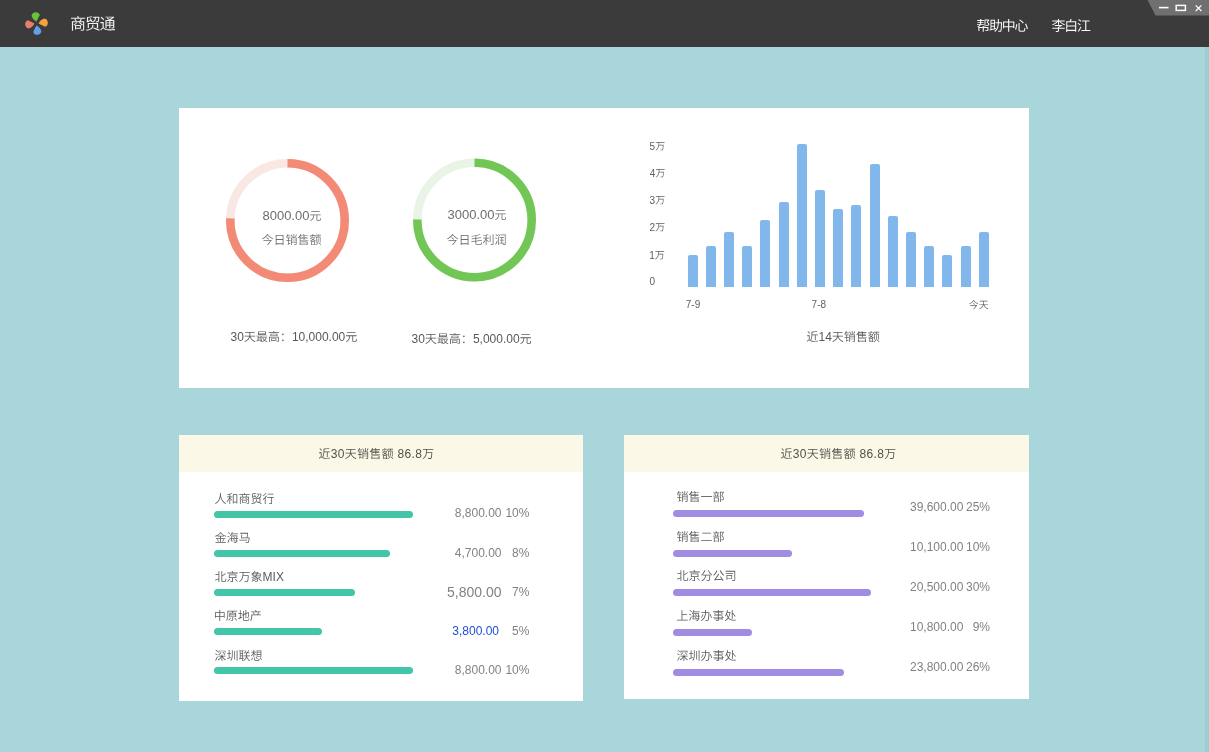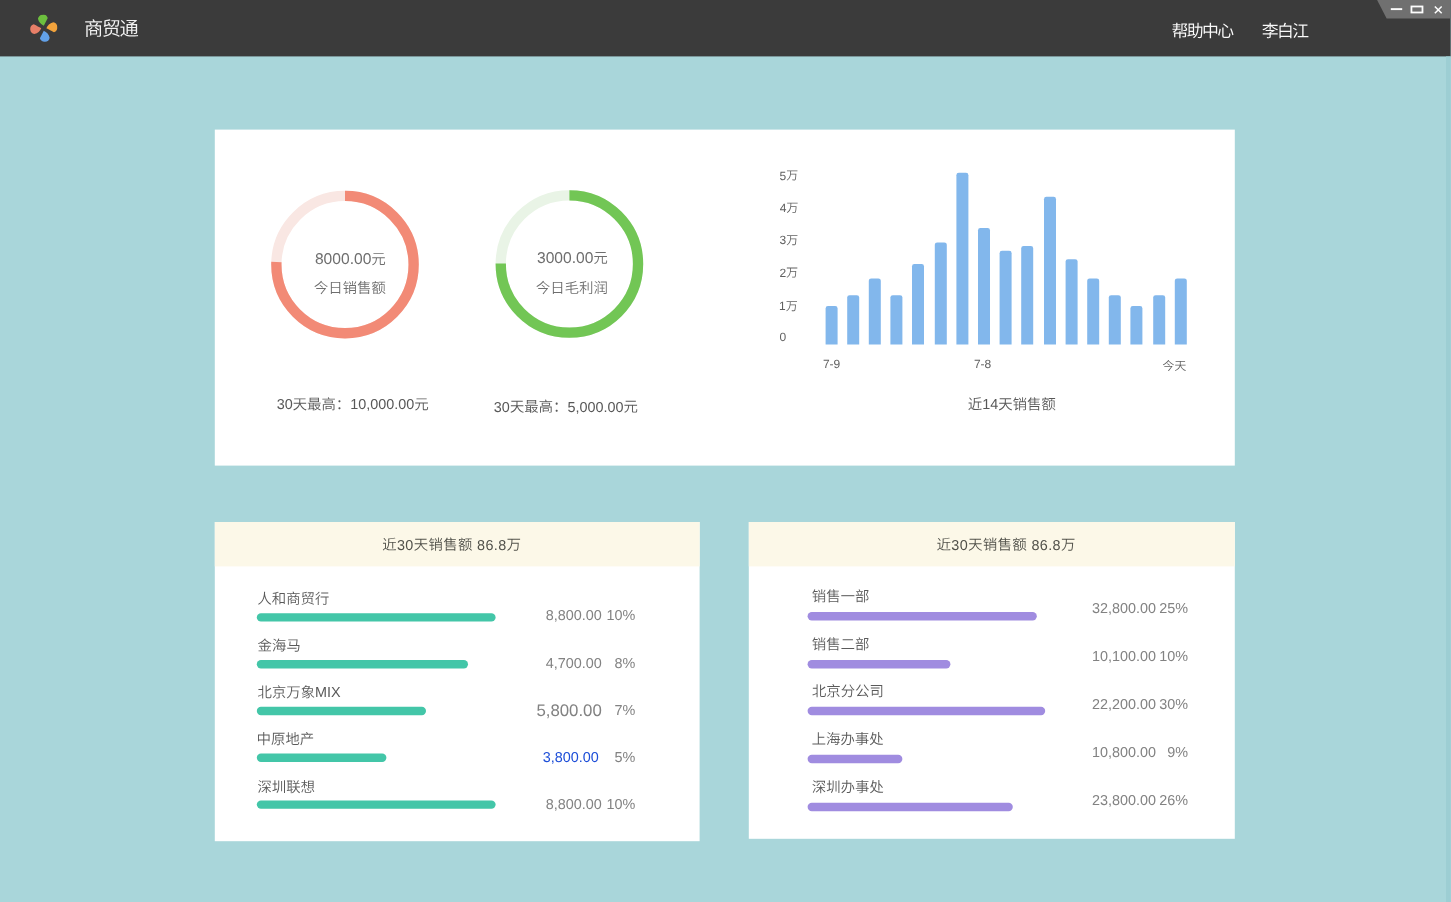--- a/index.html
+++ b/index.html
@@ -310,21 +310,21 @@
   </svg>
 <svg style="position:absolute;left:673.5px;top:487.9px;overflow:visible" width="53" height="18">
     <g fill="#5a5a5a">
       <use href="#gD9500" transform="translate(2.51,13.10) scale(0.0120,-0.0120)"></use>
       <use href="#gD552E" transform="translate(14.51,13.10) scale(0.0120,-0.0120)"></use>
       <use href="#gD4E00" transform="translate(26.51,13.10) scale(0.0120,-0.0120)"></use>
       <use href="#gD90E8" transform="translate(38.51,13.10) scale(0.0120,-0.0120)"></use>
     </g>
   </svg>
 <div class="abs" style="left:673.0px;top:509.7px;width:191.0px;height:7px;background:#a08ce0;border-radius:3.5px"></div>
-<div style="position:absolute;right:245.6px;top:498.4px;height:18px;line-height:18px;font-size:12.0px;color:#828282;white-space:nowrap;">32,800.00</div>
+<div style="position:absolute;right:245.6px;top:498.4px;height:18px;line-height:18px;font-size:12.0px;color:#828282;white-space:nowrap;">39,600.00</div>
 <div style="position:absolute;right:219.0px;top:498.4px;height:18px;line-height:18px;font-size:12.0px;color:#828282;white-space:nowrap;text-align:center;">25%</div>
 <svg style="position:absolute;left:673.5px;top:527.7px;overflow:visible" width="53" height="18">
     <g fill="#5a5a5a">
       <use href="#gD9500" transform="translate(2.51,13.10) scale(0.0120,-0.0120)"></use>
       <use href="#gD552E" transform="translate(14.51,13.10) scale(0.0120,-0.0120)"></use>
       <use href="#gD4E8C" transform="translate(26.51,13.10) scale(0.0120,-0.0120)"></use>
       <use href="#gD90E8" transform="translate(38.51,13.10) scale(0.0120,-0.0120)"></use>
     </g>
   </svg>
 <div class="abs" style="left:673.0px;top:549.5px;width:118.8px;height:7px;background:#a08ce0;border-radius:3.5px"></div>
@@ -333,21 +333,21 @@
 <svg style="position:absolute;left:673.5px;top:567.4px;overflow:visible" width="65" height="18">
     <g fill="#5a5a5a">
       <use href="#gD5317" transform="translate(2.57,13.15) scale(0.0120,-0.0120)"></use>
       <use href="#gD4EAC" transform="translate(14.57,13.15) scale(0.0120,-0.0120)"></use>
       <use href="#gD5206" transform="translate(26.57,13.15) scale(0.0120,-0.0120)"></use>
       <use href="#gD516C" transform="translate(38.57,13.15) scale(0.0120,-0.0120)"></use>
       <use href="#gD53F8" transform="translate(50.57,13.15) scale(0.0120,-0.0120)"></use>
     </g>
   </svg>
 <div class="abs" style="left:673.0px;top:589.3px;width:198.1px;height:7px;background:#a08ce0;border-radius:3.5px"></div>
-<div style="position:absolute;right:245.6px;top:578.0px;height:18px;line-height:18px;font-size:12.0px;color:#828282;white-space:nowrap;">22,200.00</div>
+<div style="position:absolute;right:245.6px;top:578.0px;height:18px;line-height:18px;font-size:12.0px;color:#828282;white-space:nowrap;">20,500.00</div>
 <div style="position:absolute;right:219.0px;top:578.0px;height:18px;line-height:18px;font-size:12.0px;color:#828282;white-space:nowrap;">30%</div>
 <svg style="position:absolute;left:673.5px;top:607.3px;overflow:visible" width="65" height="18">
     <g fill="#5a5a5a">
       <use href="#gD4E0A" transform="translate(2.36,13.07) scale(0.0120,-0.0120)"></use>
       <use href="#gD6D77" transform="translate(14.36,13.07) scale(0.0120,-0.0120)"></use>
       <use href="#gD529E" transform="translate(26.36,13.07) scale(0.0120,-0.0120)"></use>
       <use href="#gD4E8B" transform="translate(38.36,13.07) scale(0.0120,-0.0120)"></use>
       <use href="#gD5904" transform="translate(50.36,13.07) scale(0.0120,-0.0120)"></use>
     </g>
   </svg>

